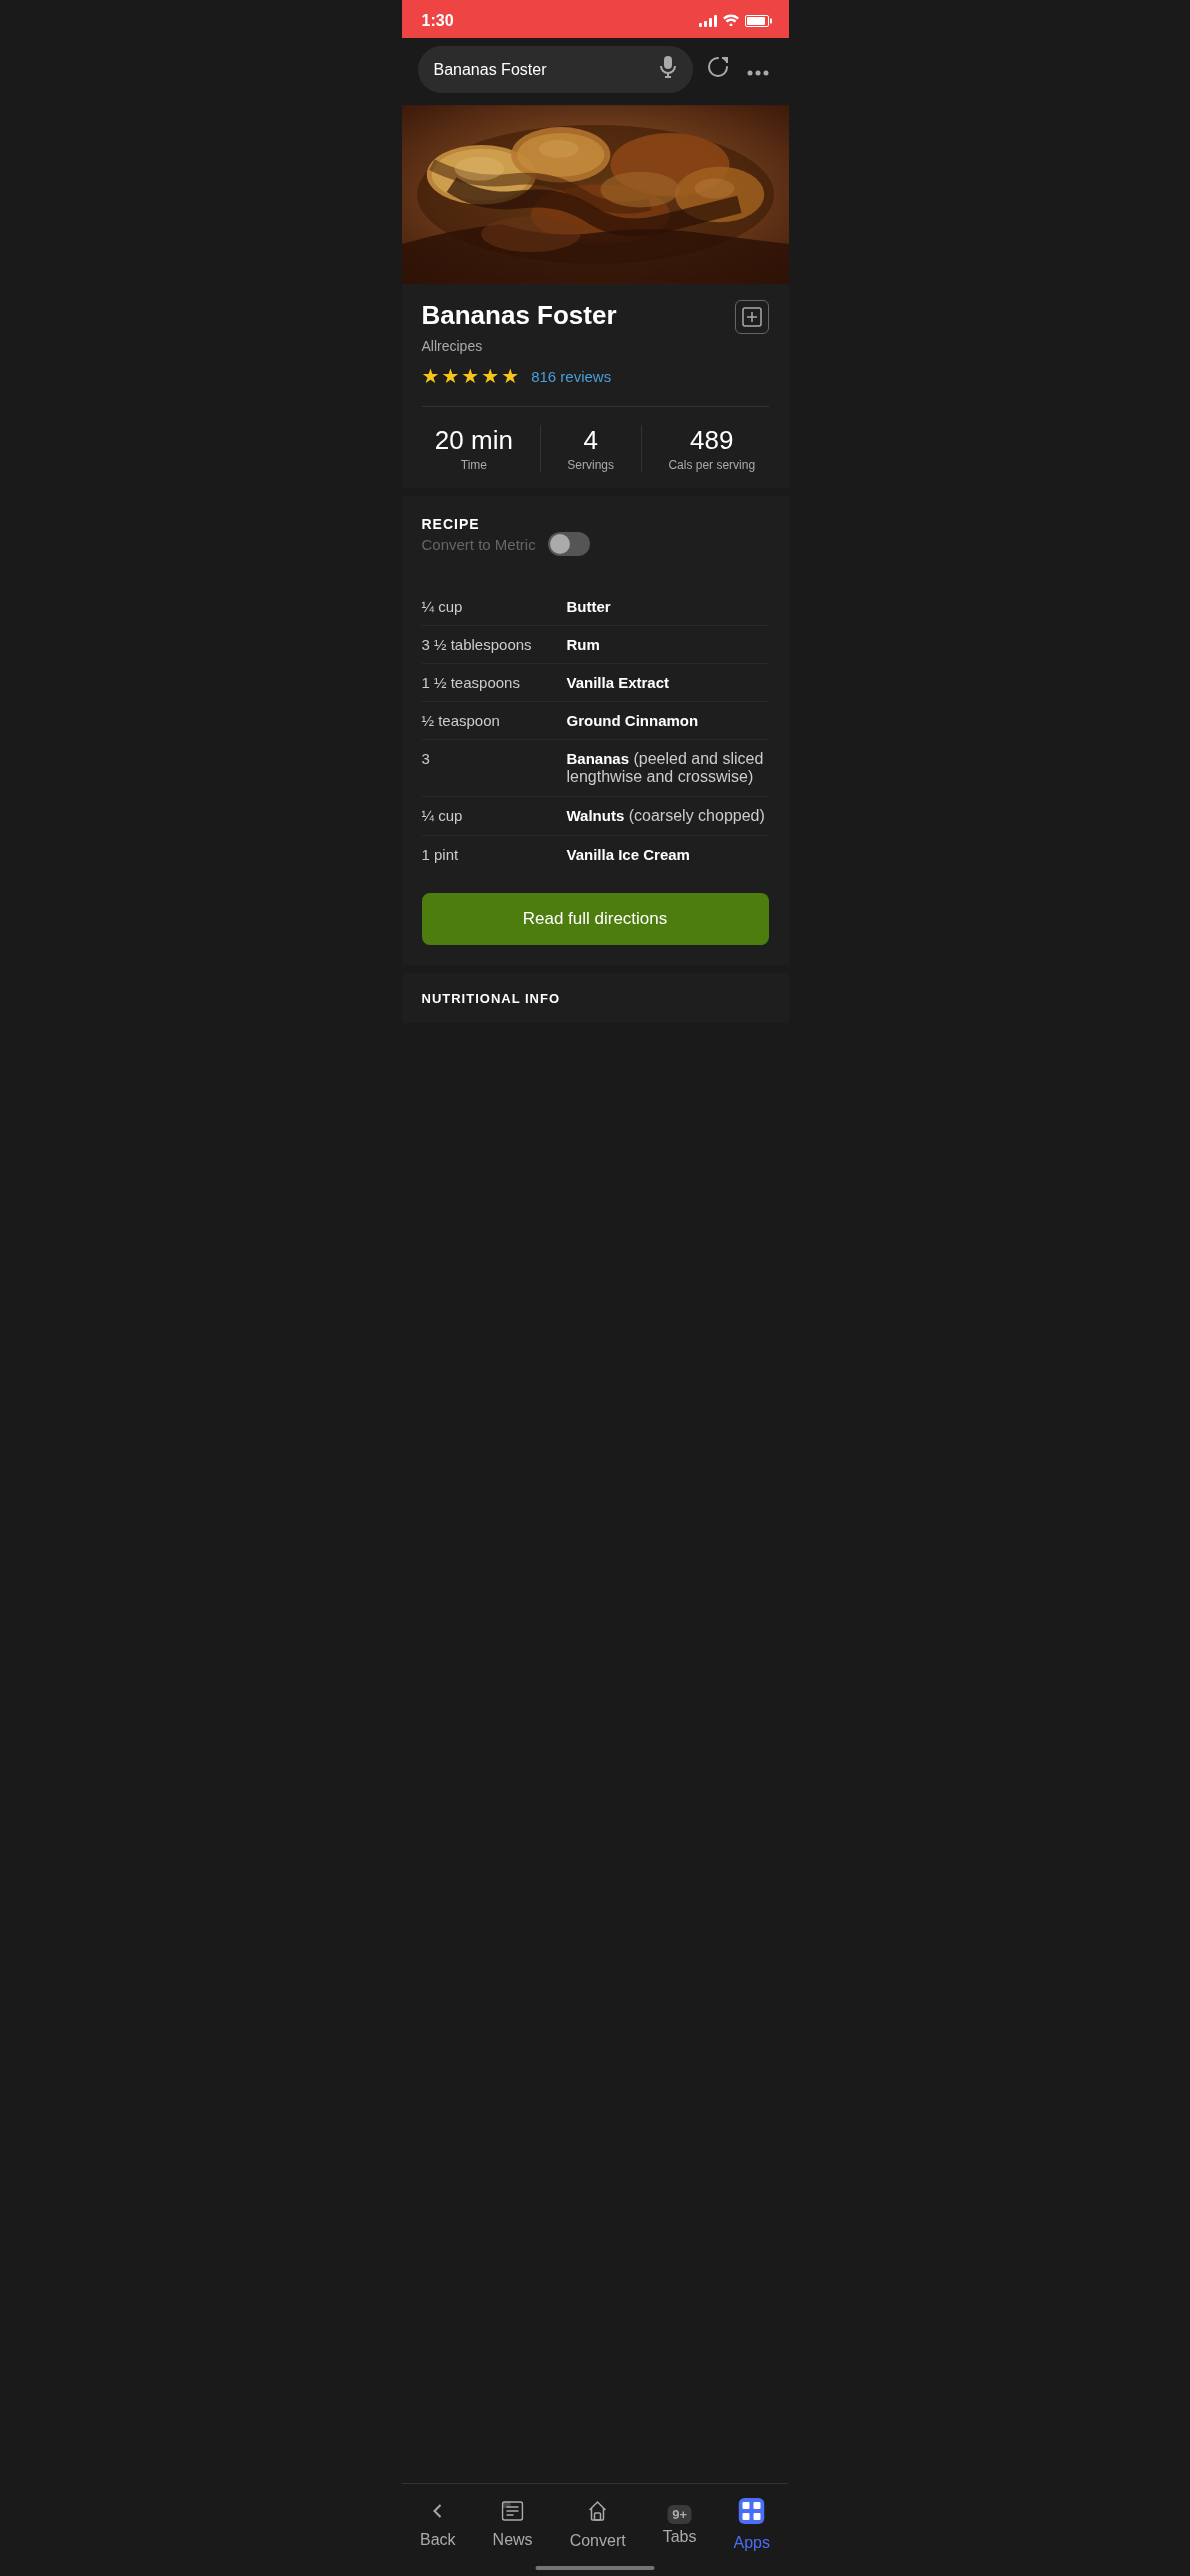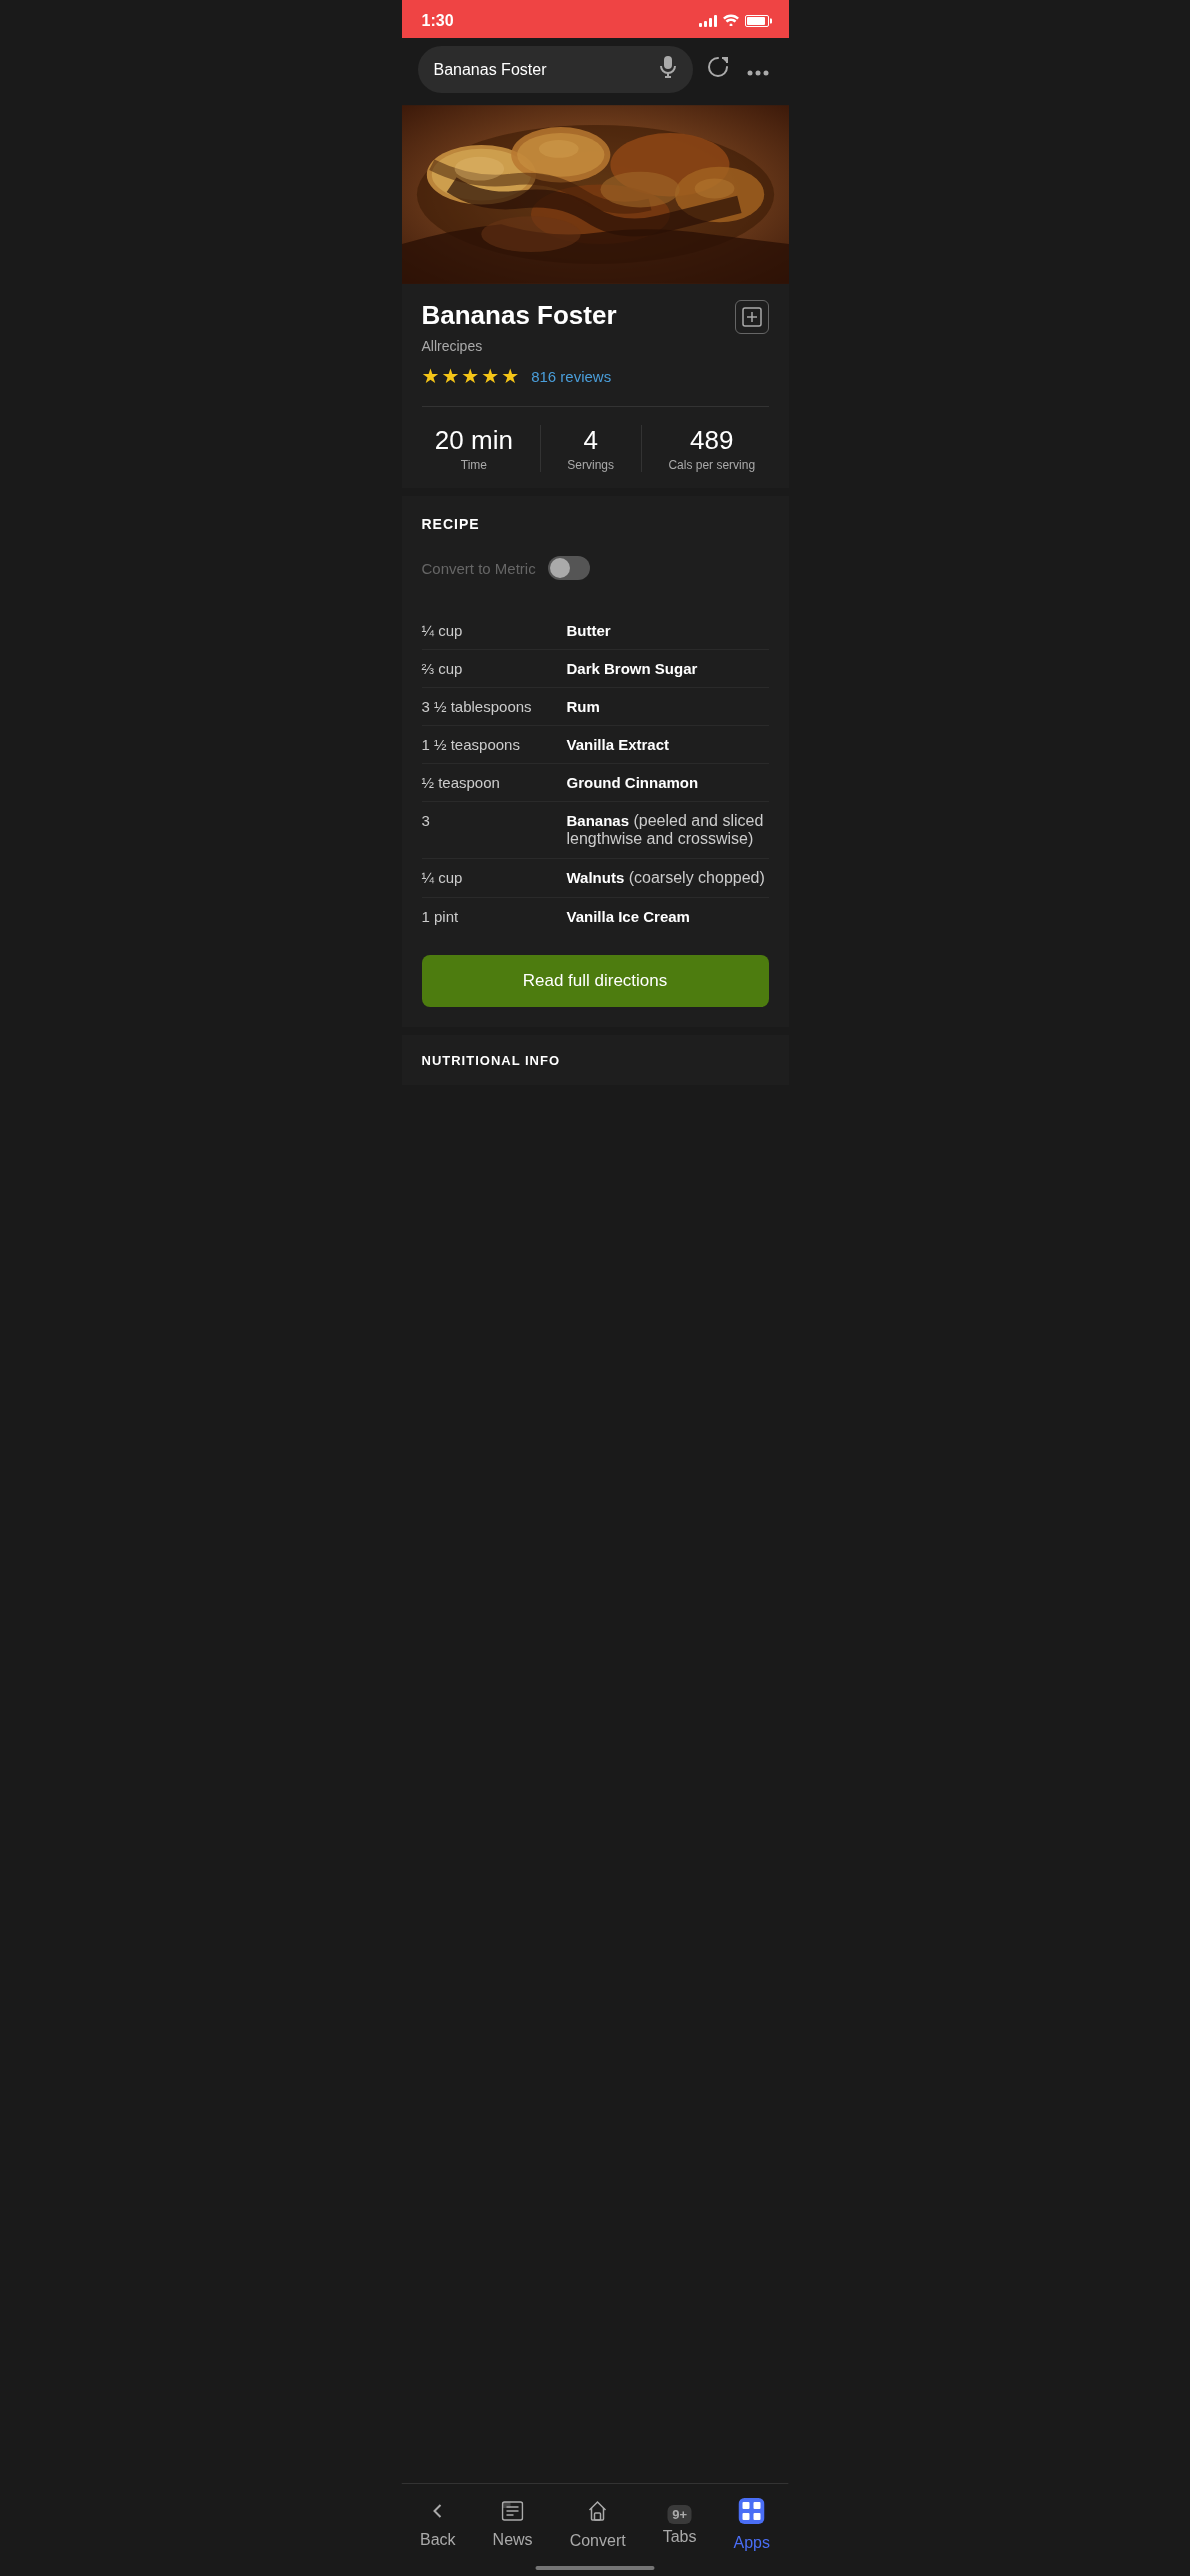--- a/index.html
+++ b/index.html
@@ -217,21 +217,21 @@
       background: #1e1e1e;
       margin-top: 8px;
       padding: 20px 20px;
     }
 
     .section-title {
       font-size: 14px;
       font-weight: 700;
       color: #fff;
       letter-spacing: 1px;
-      margin-bottom: 24px;
+      margin-bottom: 0;
     }
 
     .metric-toggle {
       display: flex;
       align-items: center;
       gap: 12px;
       margin-bottom: 32px;
     }
 
     .metric-label {
@@ -529,24 +529,20 @@
     <div class="toggle-switch">
       <div class="toggle-thumb"></div>
     </div>
   </div>
 
   <div class="ingredient-row">
     <span class="ingredient-amount">¼ cup</span>
     <span class="ingredient-name">Butter</span>
   </div>
   <div class="ingredient-row">
-    <span class="ingredient-amount">⅔ cup</span>
-    <span class="ingredient-name">Dark Brown Sugar</span>
-  </div>
-  <div class="ingredient-row">
     <span class="ingredient-amount">3 ½ tablespoons</span>
     <span class="ingredient-name">Rum</span>
   </div>
   <div class="ingredient-row">
     <span class="ingredient-amount">1 ½ teaspoons</span>
     <span class="ingredient-name">Vanilla Extract</span>
   </div>
   <div class="ingredient-row">
     <span class="ingredient-amount">½ teaspoon</span>
     <span class="ingredient-name">Ground Cinnamon</span>

